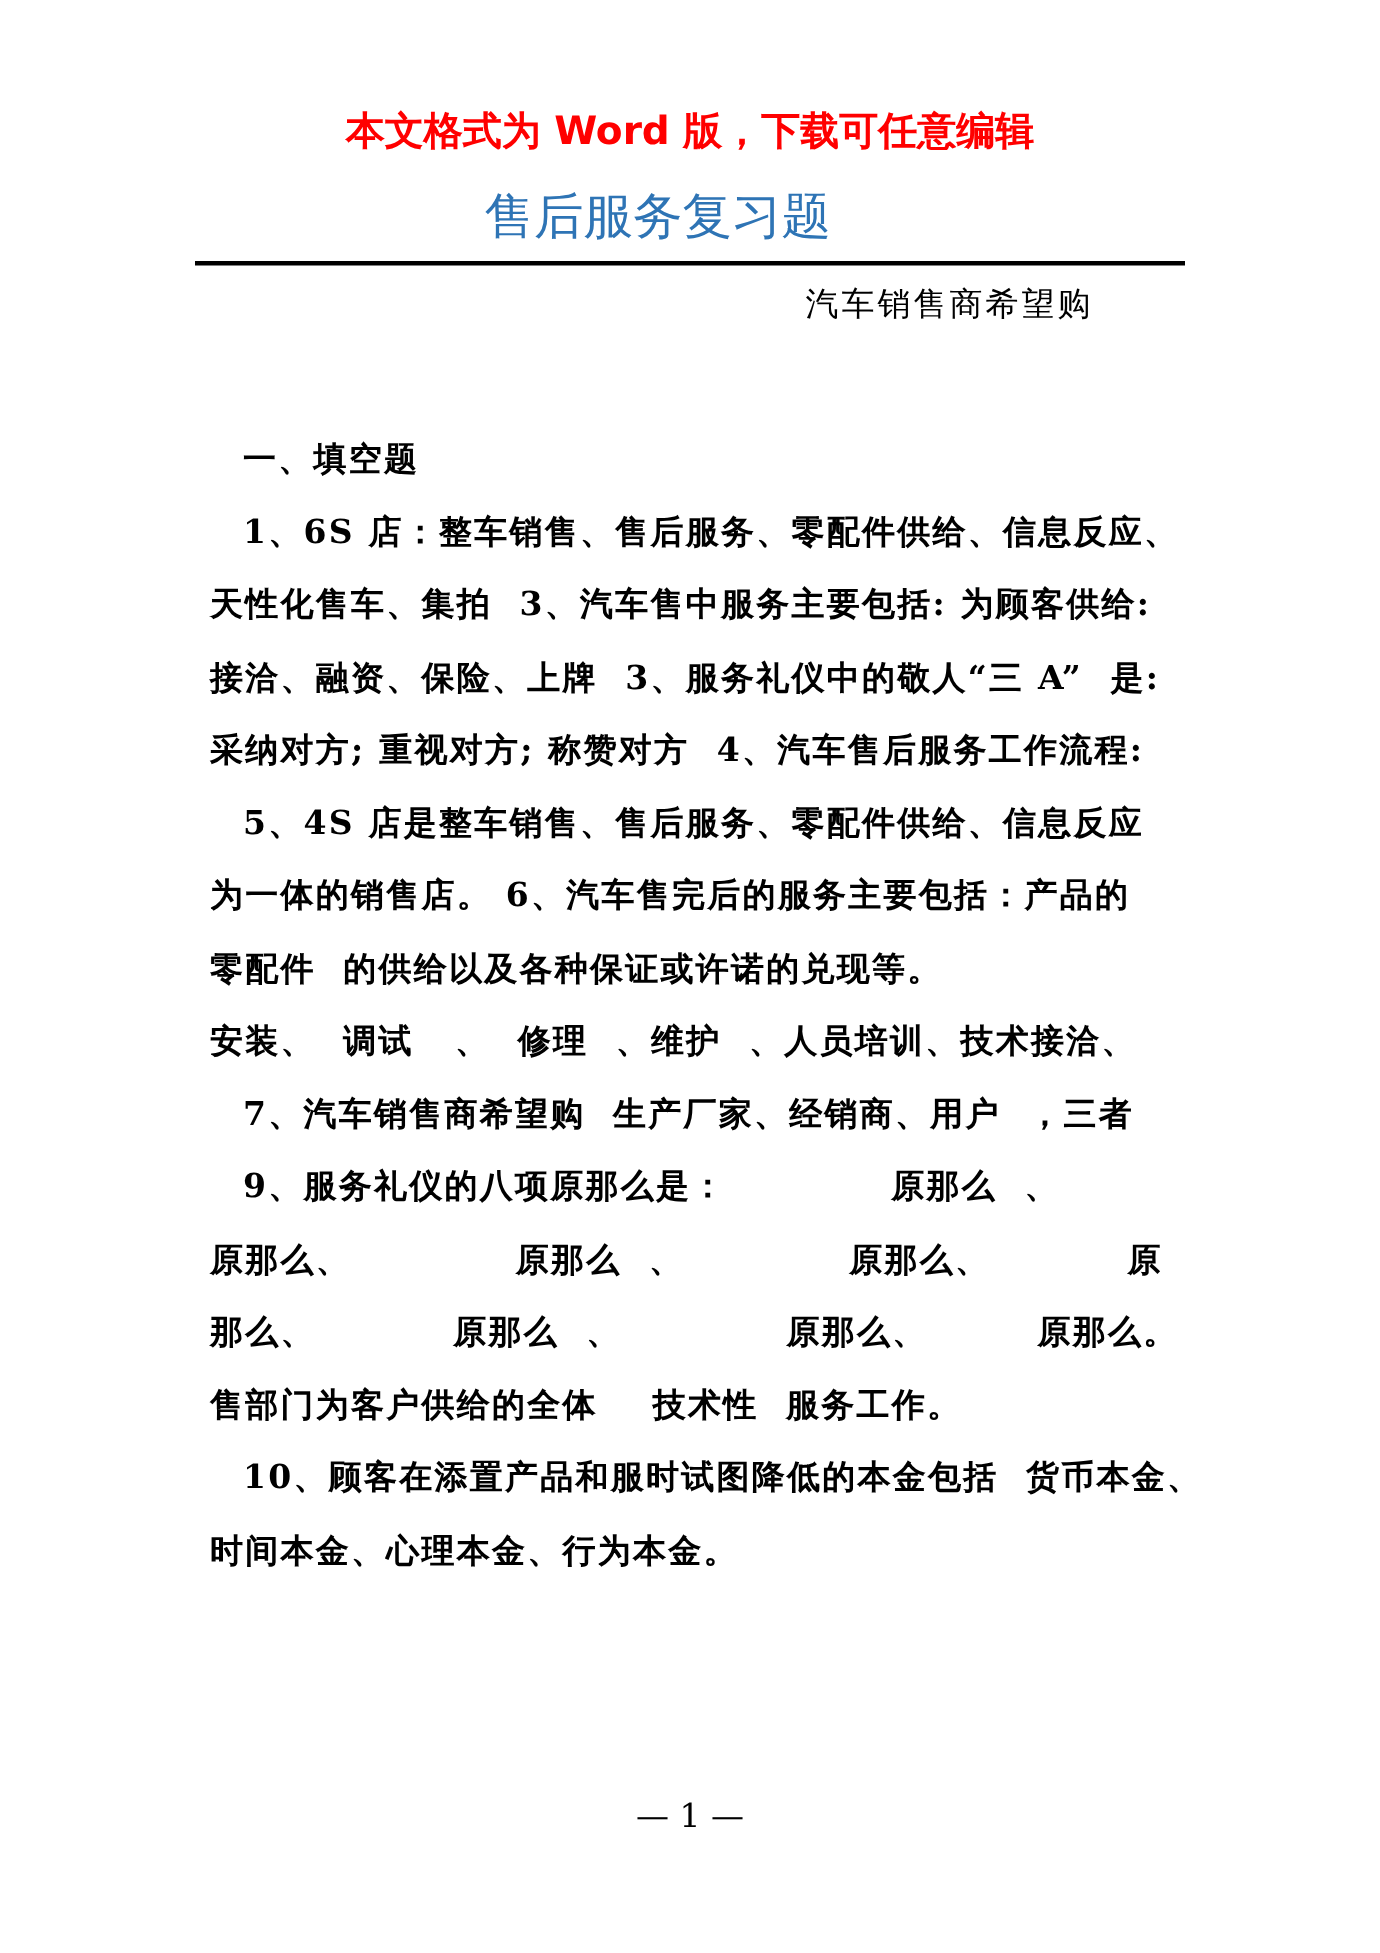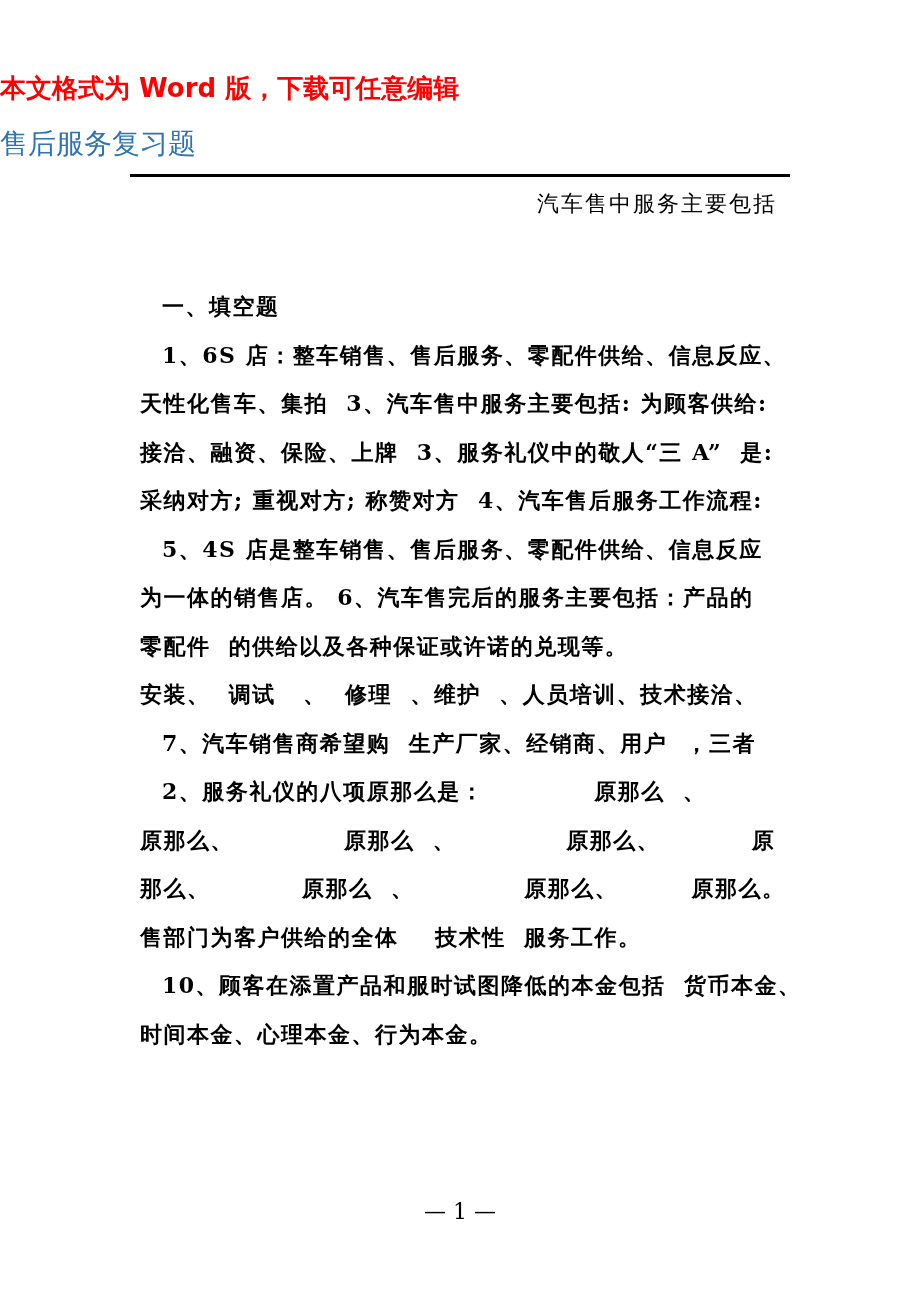--- a/index.html
+++ b/index.html
@@ -13,34 +13,35 @@
       position: relative;
       overflow: hidden;
       font-family: "DejaVu Serif", "Liberation Serif", serif;
       color: #000000;
     }
     .banner {
       position: absolute;
       top: 68px;
       left: 0;
       width: 920px;
+      text-align: center;
       font-family: "DejaVu Sans", "Liberation Sans", sans-serif;
       font-weight: bold;
       font-size: 26px;
       line-height: 40px;
       color: #ff0000;
     }
     .doc-title {
       position: absolute;
       top: 120px;
       left: 0;
       width: 877px;
-      text-align: left;
+      text-align: center;
       font-family: "DejaVu Sans", "Liberation Sans", sans-serif;
-      font-size: 28px;
+      font-size: 33px;
       line-height: 48px;
       color: #2e74b5;
     }
     .title-rule {
       position: absolute;
       top: 174px;
       left: 130px;
       width: 660px;
       height: 0;
       border-top: 3px solid #000000;
@@ -82,34 +83,34 @@
   </style>
 </head>
 <body>
 
 <div class="banner">本文格式为 Word 版，下载可任意编辑</div>
 
 <div class="doc-title">售后服务复习题</div>
 
 <div class="title-rule"></div>
 
-<div class="subtitle">汽车售中服务主要包括</div>
+<div class="subtitle">汽车销售商希望购</div>
 
 <div class="content">
   <div class="line indent">一、填空题</div>
   <div class="line indent">1、6S 店：整车销售、售后服务、零配件供给、信息反应、</div>
   <div class="line">天性化售车、集拍  3、汽车售中服务主要包括: 为顾客供给:</div>
   <div class="line">接洽、融资、保险、上牌  3、服务礼仪中的敬人“三 A”  是:</div>
   <div class="line">采纳对方; 重视对方; 称赞对方  4、汽车售后服务工作流程:</div>
   <div class="line indent">5、4S 店是整车销售、售后服务、零配件供给、信息反应</div>
   <div class="line">为一体的销售店。 6、汽车售完后的服务主要包括：产品的</div>
   <div class="line">零配件  的供给以及各种保证或许诺的兑现等。</div>
   <div class="line">安装、  调试   、  修理  、维护  、人员培训、技术接洽、</div>
   <div class="line indent">7、汽车销售商希望购  生产厂家、经销商、用户  ，三者</div>
-  <div class="line indent">2、服务礼仪的八项原那么是：            原那么  、</div>
+  <div class="line indent">9、服务礼仪的八项原那么是：            原那么  、</div>
   <div class="line">原那么、            原那么  、            原那么、          原</div>
   <div class="line">那么、          原那么  、            原那么、        原那么。</div>
   <div class="line">售部门为客户供给的全体    技术性  服务工作。</div>
   <div class="line indent">10、顾客在添置产品和服时试图降低的本金包括  货币本金、</div>
   <div class="line">时间本金、心理本金、行为本金。</div>
 </div>
 
 <div class="page-number">— 1 —</div>
 
 </body></html>

